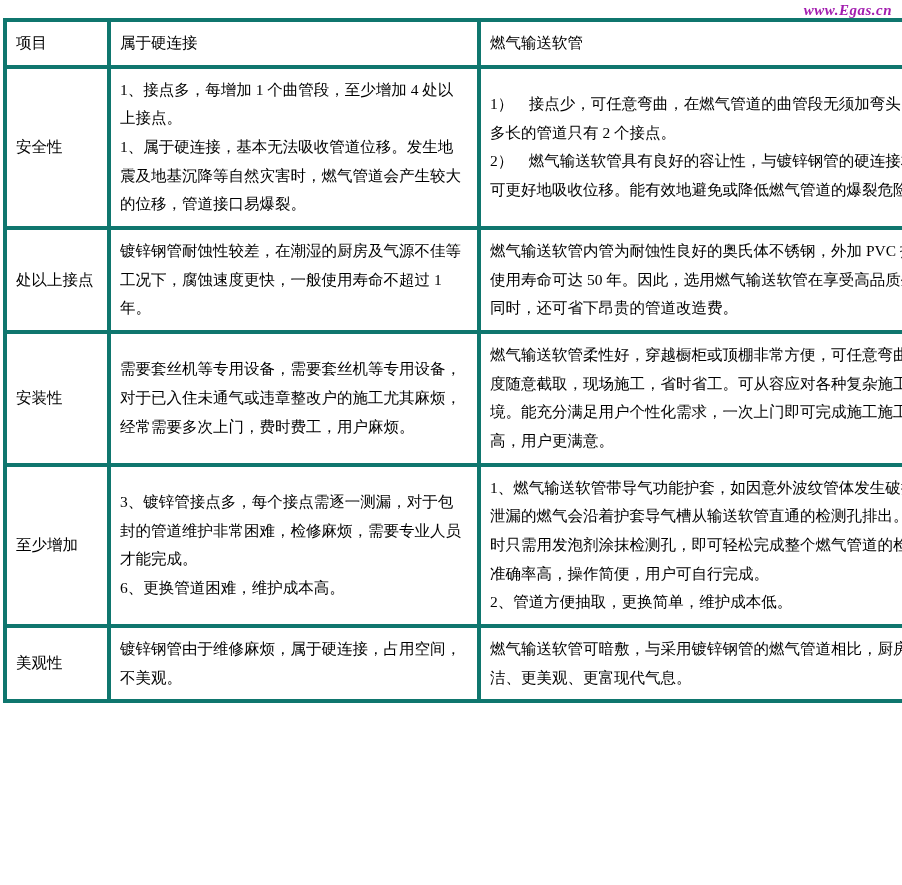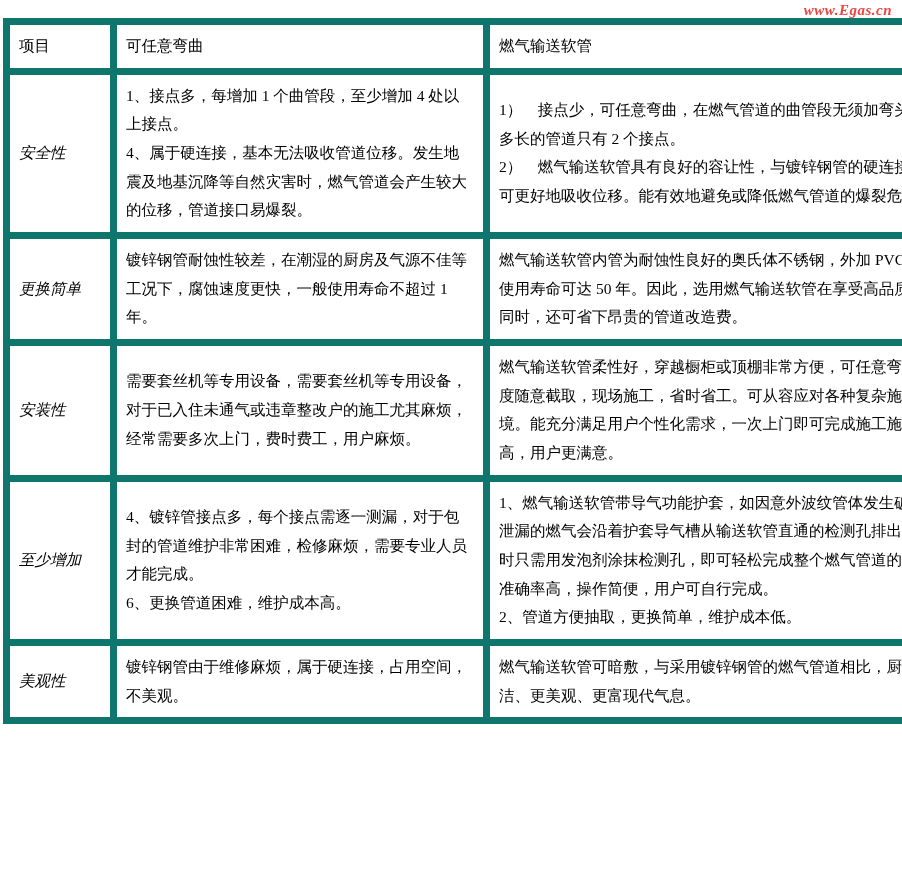--- a/index.html
+++ b/index.html
@@ -16,33 +16,33 @@
     overflow: hidden;
   }
   .watermark {
     position: absolute;
     top: 2px;
     right: 10px;
     font-family: "Liberation Serif", serif;
     font-style: italic;
     font-weight: bold;
     font-size: 15px;
-    color: #ef4444;
+    color: #a21caf;
     letter-spacing: 0.5px;
     z-index: 5;
   }
   table.spec {
     border-collapse: collapse;
     width: 896px;
     margin-left: 3px;
     margin-top: 18px;
     table-layout: fixed;
   }
   table.spec td, table.spec th {
-    border: 7px solid #0f766e;
+    border: 4px solid #0f766e;
     vertical-align: middle;
     padding: 7px 9px 7px 9px;
     font-size: 15.5px;
     line-height: 1.85;
     text-align: left;
     font-weight: normal;
   }
   .col-item { width: 82px; }
   .col-gal  { width: 348px; }
   .col-hose { width: 464px; }
@@ -53,21 +53,20 @@
     padding-top: 5px;
     padding-bottom: 5px;
   }
   td.rowhead {
     text-align: center;
     vertical-align: middle;
     font-size: 15.5px;
     line-height: 1.8;
     padding-left: 2px;
     padding-right: 2px;
-    font-style: italic;
   }
   td.body-cell {
     text-align: justify;
     text-justify: inter-ideograph;
   }
   td.body-cell p {
     margin: 0;
   }
   .hang {
     text-indent: 0;
@@ -75,40 +74,40 @@
 </style>
 </head>
 <body>
 
 <div class="watermark">www.Egas.cn</div>
 
 <table class="spec">
   <thead>
     <tr>
       <td class="col-item">项目</td>
-      <td class="col-gal">可任意弯曲</td>
+      <td class="col-gal">属于硬连接</td>
       <td class="col-hose">燃气输送软管</td>
     </tr>
   </thead>
   <tbody>
 
     <tr>
       <td class="rowhead">安全性</td>
       <td class="body-cell">
         <p class="hang">1、接点多，每增加 1 个曲管段，至少增加 4 处以上接点。</p>
-        <p class="hang">4、属于硬连接，基本无法吸收管道位移。发生地震及地基沉降等自然灾害时，燃气管道会产生较大的位移，管道接口易爆裂。</p>
+        <p class="hang">1、属于硬连接，基本无法吸收管道位移。发生地震及地基沉降等自然灾害时，燃气管道会产生较大的位移，管道接口易爆裂。</p>
       </td>
       <td class="body-cell">
         <p class="hang">1）　接点少，可任意弯曲，在燃气管道的曲管段无须加弯头，不论多长的管道只有 2 个接点。</p>
         <p class="hang">2）　燃气输送软管具有良好的容让性，与镀锌钢管的硬连接相比，可更好地吸收位移。能有效地避免或降低燃气管道的爆裂危险。</p>
       </td>
     </tr>
 
     <tr>
-      <td class="rowhead">更换简单</td>
+      <td class="rowhead">处以上接点</td>
       <td class="body-cell">
         <p class="hang">镀锌钢管耐蚀性较差，在潮湿的厨房及气源不佳等工况下，腐蚀速度更快，一般使用寿命不超过 1 年。</p>
       </td>
       <td class="body-cell">
         <p class="hang">燃气输送软管内管为耐蚀性良好的奥氏体不锈钢，外加 PVC 护套，使用寿命可达 50 年。因此，选用燃气输送软管在享受高品质生活的同时，还可省下昂贵的管道改造费。</p>
       </td>
     </tr>
 
     <tr>
       <td class="rowhead">安装性</td>
@@ -116,21 +115,21 @@
         <p class="hang">需要套丝机等专用设备，需要套丝机等专用设备，对于已入住未通气或违章整改户的施工尤其麻烦，经常需要多次上门，费时费工，用户麻烦。</p>
       </td>
       <td class="body-cell">
         <p class="hang">燃气输送软管柔性好，穿越橱柜或顶棚非常方便，可任意弯曲，长度随意截取，现场施工，省时省工。可从容应对各种复杂施工环境。能充分满足用户个性化需求，一次上门即可完成施工施工效率高，用户更满意。</p>
       </td>
     </tr>
 
     <tr>
       <td class="rowhead">至少增加</td>
       <td class="body-cell">
-        <p class="hang">4、镀锌管接点多，每个接点需逐一测漏，对于包封的管道维护非常困难，检修麻烦，需要专业人员才能完成。</p>
+        <p class="hang">3、镀锌管接点多，每个接点需逐一测漏，对于包封的管道维护非常困难，检修麻烦，需要专业人员才能完成。</p>
         <p class="hang">6、更换管道困难，维护成本高。</p>
       </td>
       <td class="body-cell">
         <p class="hang">1、燃气输送软管带导气功能护套，如因意外波纹管体发生破损时，泄漏的燃气会沿着护套导气槽从输送软管直通的检测孔排出。测漏时只需用发泡剂涂抹检测孔，即可轻松完成整个燃气管道的检测。准确率高，操作简便，用户可自行完成。</p>
         <p class="hang">2、管道方便抽取，更换简单，维护成本低。</p>
       </td>
     </tr>
 
     <tr>
       <td class="rowhead">美观性</td>

